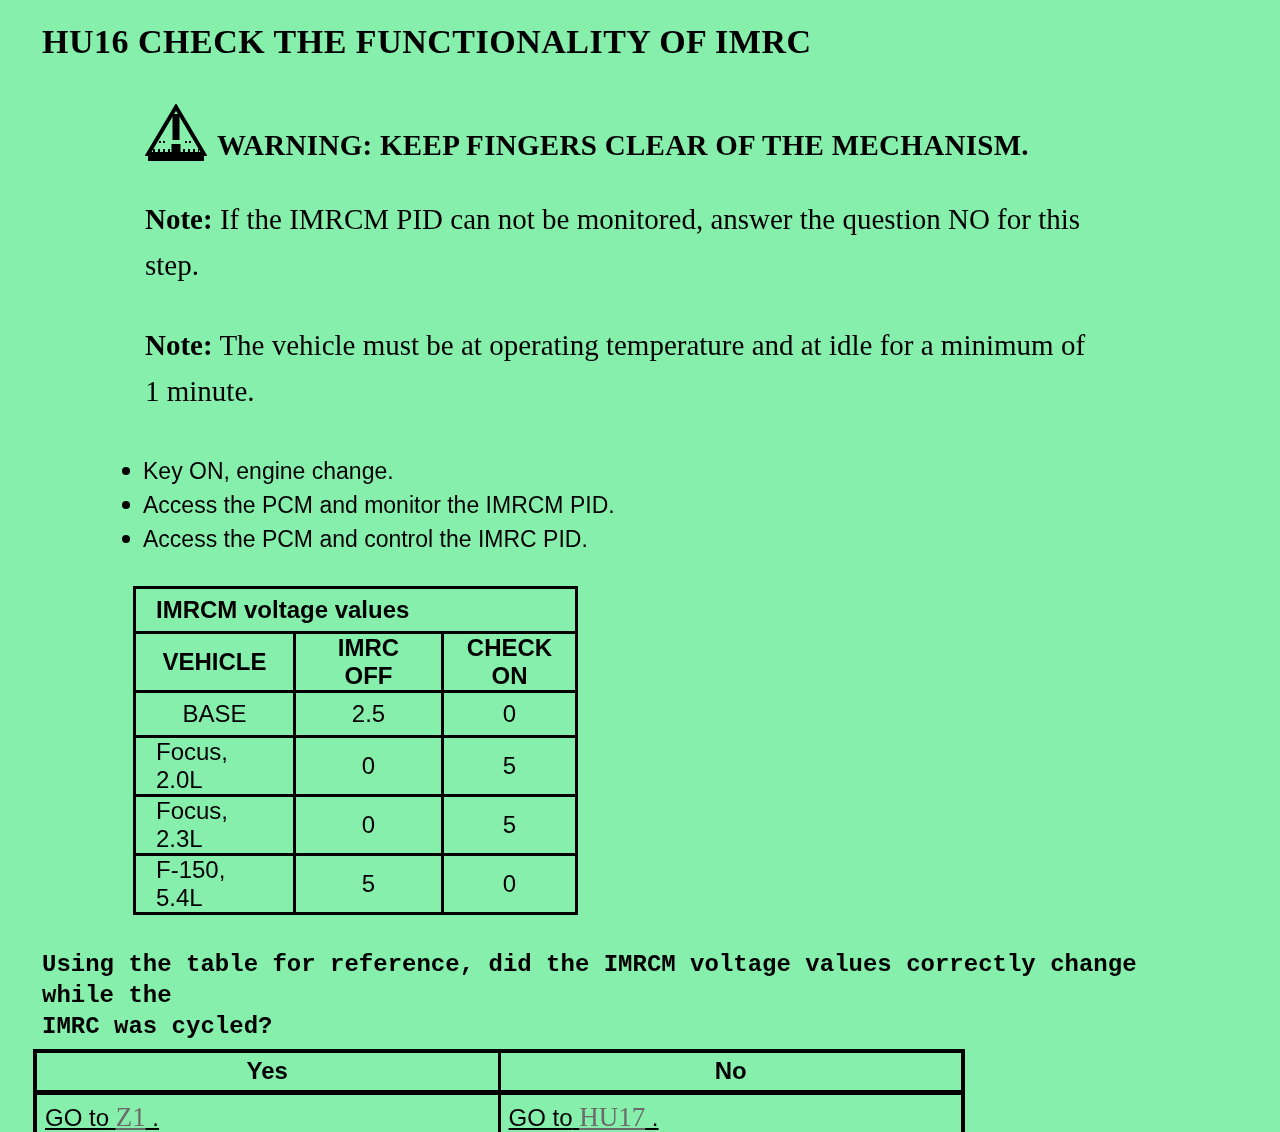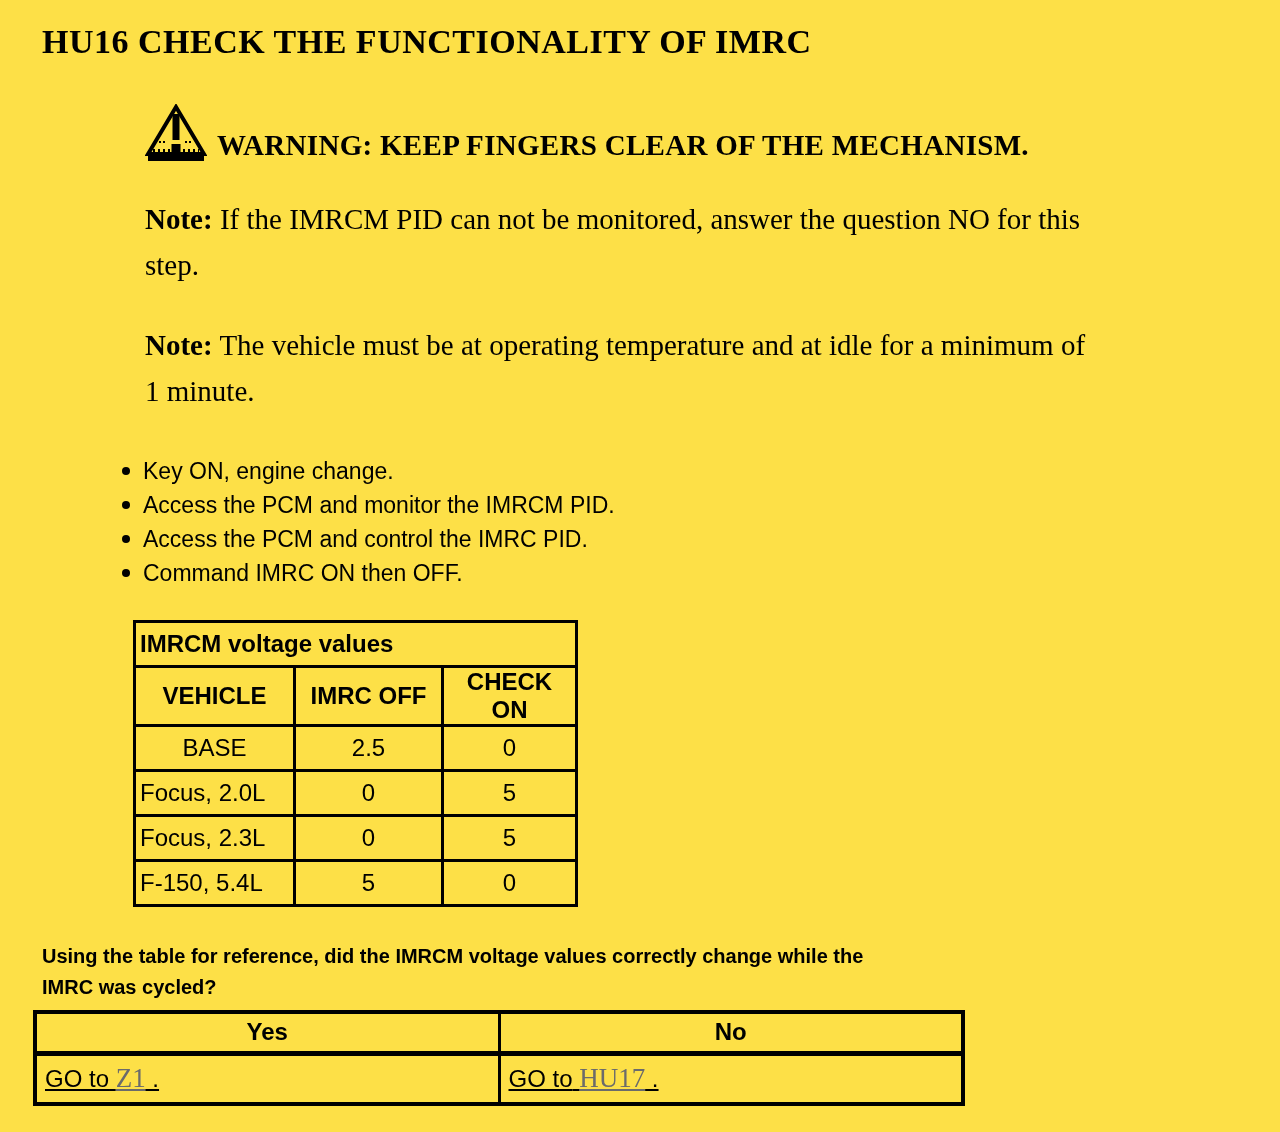--- a/index.html
+++ b/index.html
@@ -1,21 +1,21 @@
 <!DOCTYPE html>
 <html><head>
 <meta charset="utf-8">
 <style>
   * { margin: 0; padding: 0; box-sizing: border-box; }
   html, body { background: #ffffff; }
   .page {
     position: relative;
     width: 1280px;
     height: 1132px;
-    background: #fde047;
+    background: #86efac;
     color: #000000;
     overflow: hidden;
     font-family: "Liberation Serif", serif;
   }
   .page-title {
     margin: 22px 0 0 42px;
     font-family: "Liberation Serif", serif;
     font-weight: bold;
     font-size: 34px;
     line-height: 40px;
@@ -58,37 +58,37 @@
   .voltage-table {
     margin: 30px 0 0 133px;
     border-collapse: collapse;
     font-family: "Liberation Sans", sans-serif;
     font-size: 24px;
     border: 3px solid #000;
   }
   .voltage-table td, .voltage-table th {
     border: 3px solid #000;
     height: 45px;
-    padding: 0 4px;
+    padding: 0 20px;
     vertical-align: middle;
   }
   .voltage-table .tbl-title { font-weight: bold; text-align: left; }
   .voltage-table th { font-weight: bold; text-align: center; }
   .voltage-table td.num { text-align: center; }
   .voltage-table td.veh { text-align: left; }
   .voltage-table td.center { text-align: center; }
   .col-vehicle { width: 160px; }
   .col-off { width: 148px; }
   .col-on  { width: 134px; }
   .question {
     margin: 34px 0 0 42px;
     max-width: 1150px;
-    font-family: Liberation Sans, sans-serif;
-    font-weight: bold;
-    font-size: 20px;
+    font-family: Liberation Mono, monospace;
+    font-weight: bold;
+    font-size: 24px;
     line-height: 31px;
     white-space: pre-line;
   }
   .decision-table {
     margin: 7px 0 0 33px;
     width: 932px;
     border-collapse: collapse;
     font-family: "Liberation Sans", sans-serif;
     font-size: 24px;
     border: 4px solid #000;
@@ -152,24 +152,20 @@
       <span>Key ON, engine change.</span>
     </li>
     <li class="step-item">
       <span class="bullet-icon"></span>
       <span>Access the PCM and monitor the IMRCM PID.</span>
     </li>
     <li class="step-item">
       <span class="bullet-icon"></span>
       <span>Access the PCM and control the IMRC PID.</span>
     </li>
-    <li class="step-item">
-      <span class="bullet-icon"></span>
-      <span>Command IMRC ON then OFF.</span>
-    </li>
   </ul>
 
   <table class="voltage-table">
     <colgroup>
       <col class="col-vehicle">
         <col class="col-off">
         <col class="col-on">
     </colgroup>
     <tbody>
       <tr>

